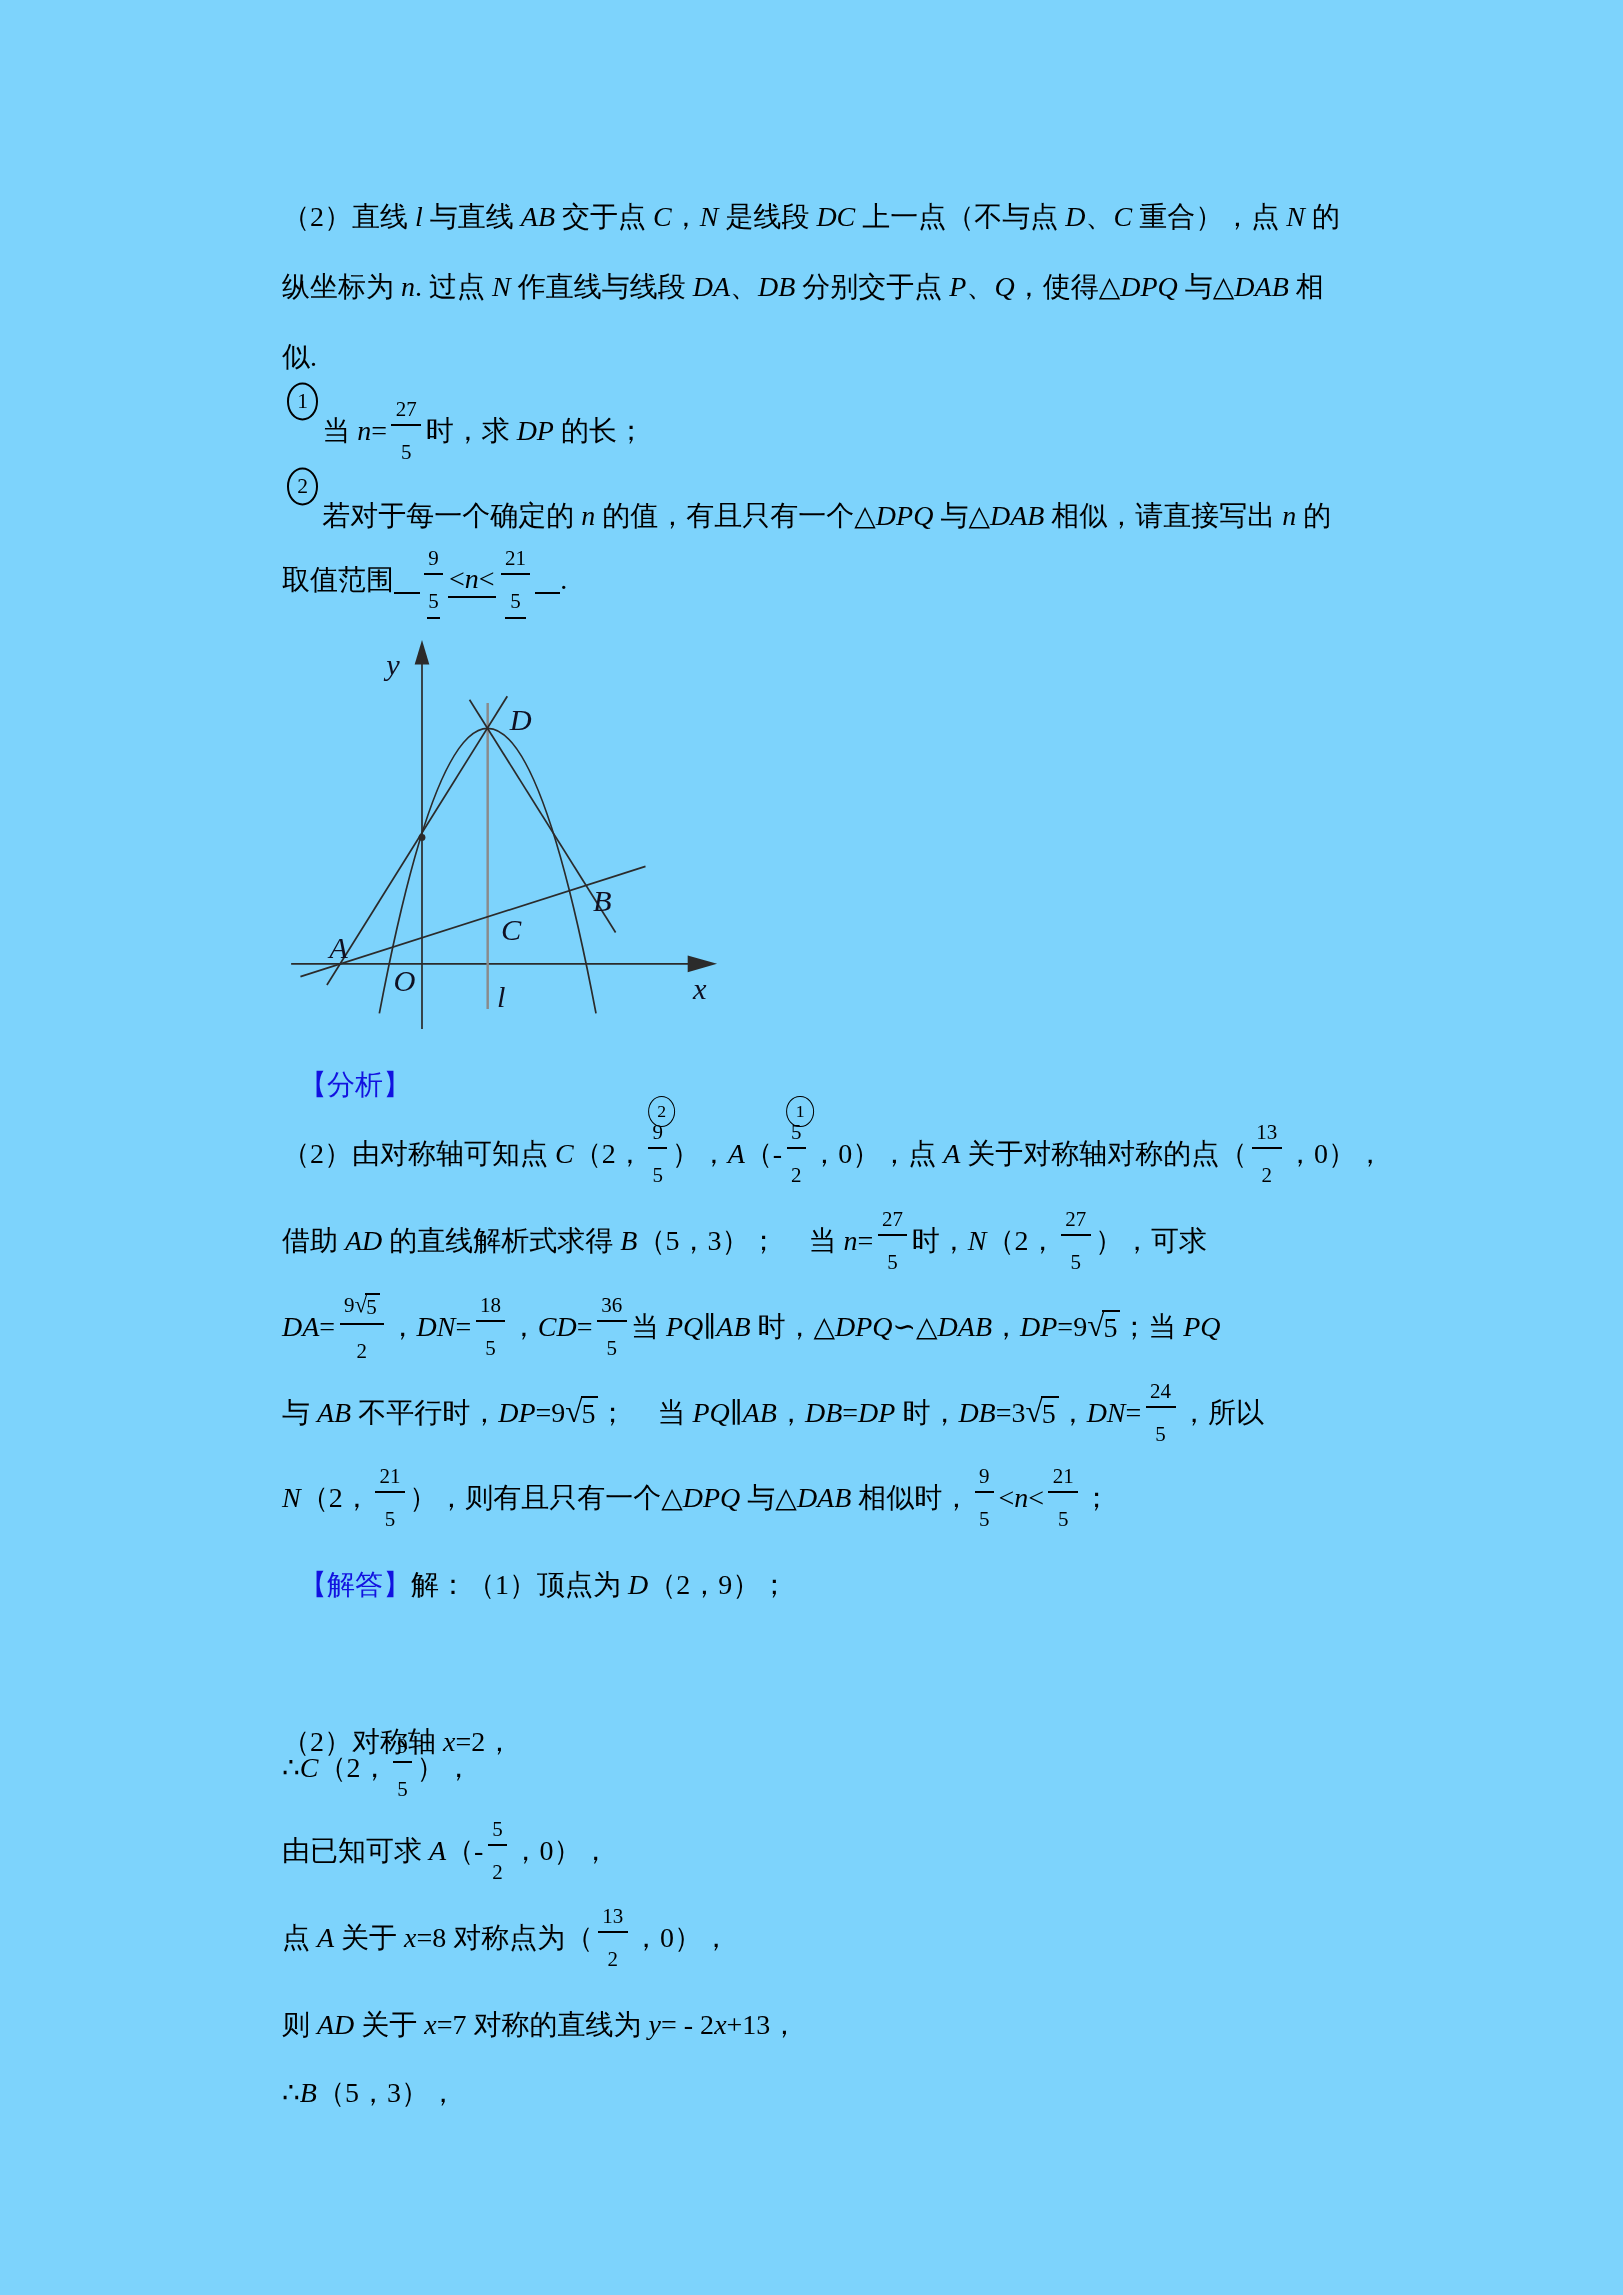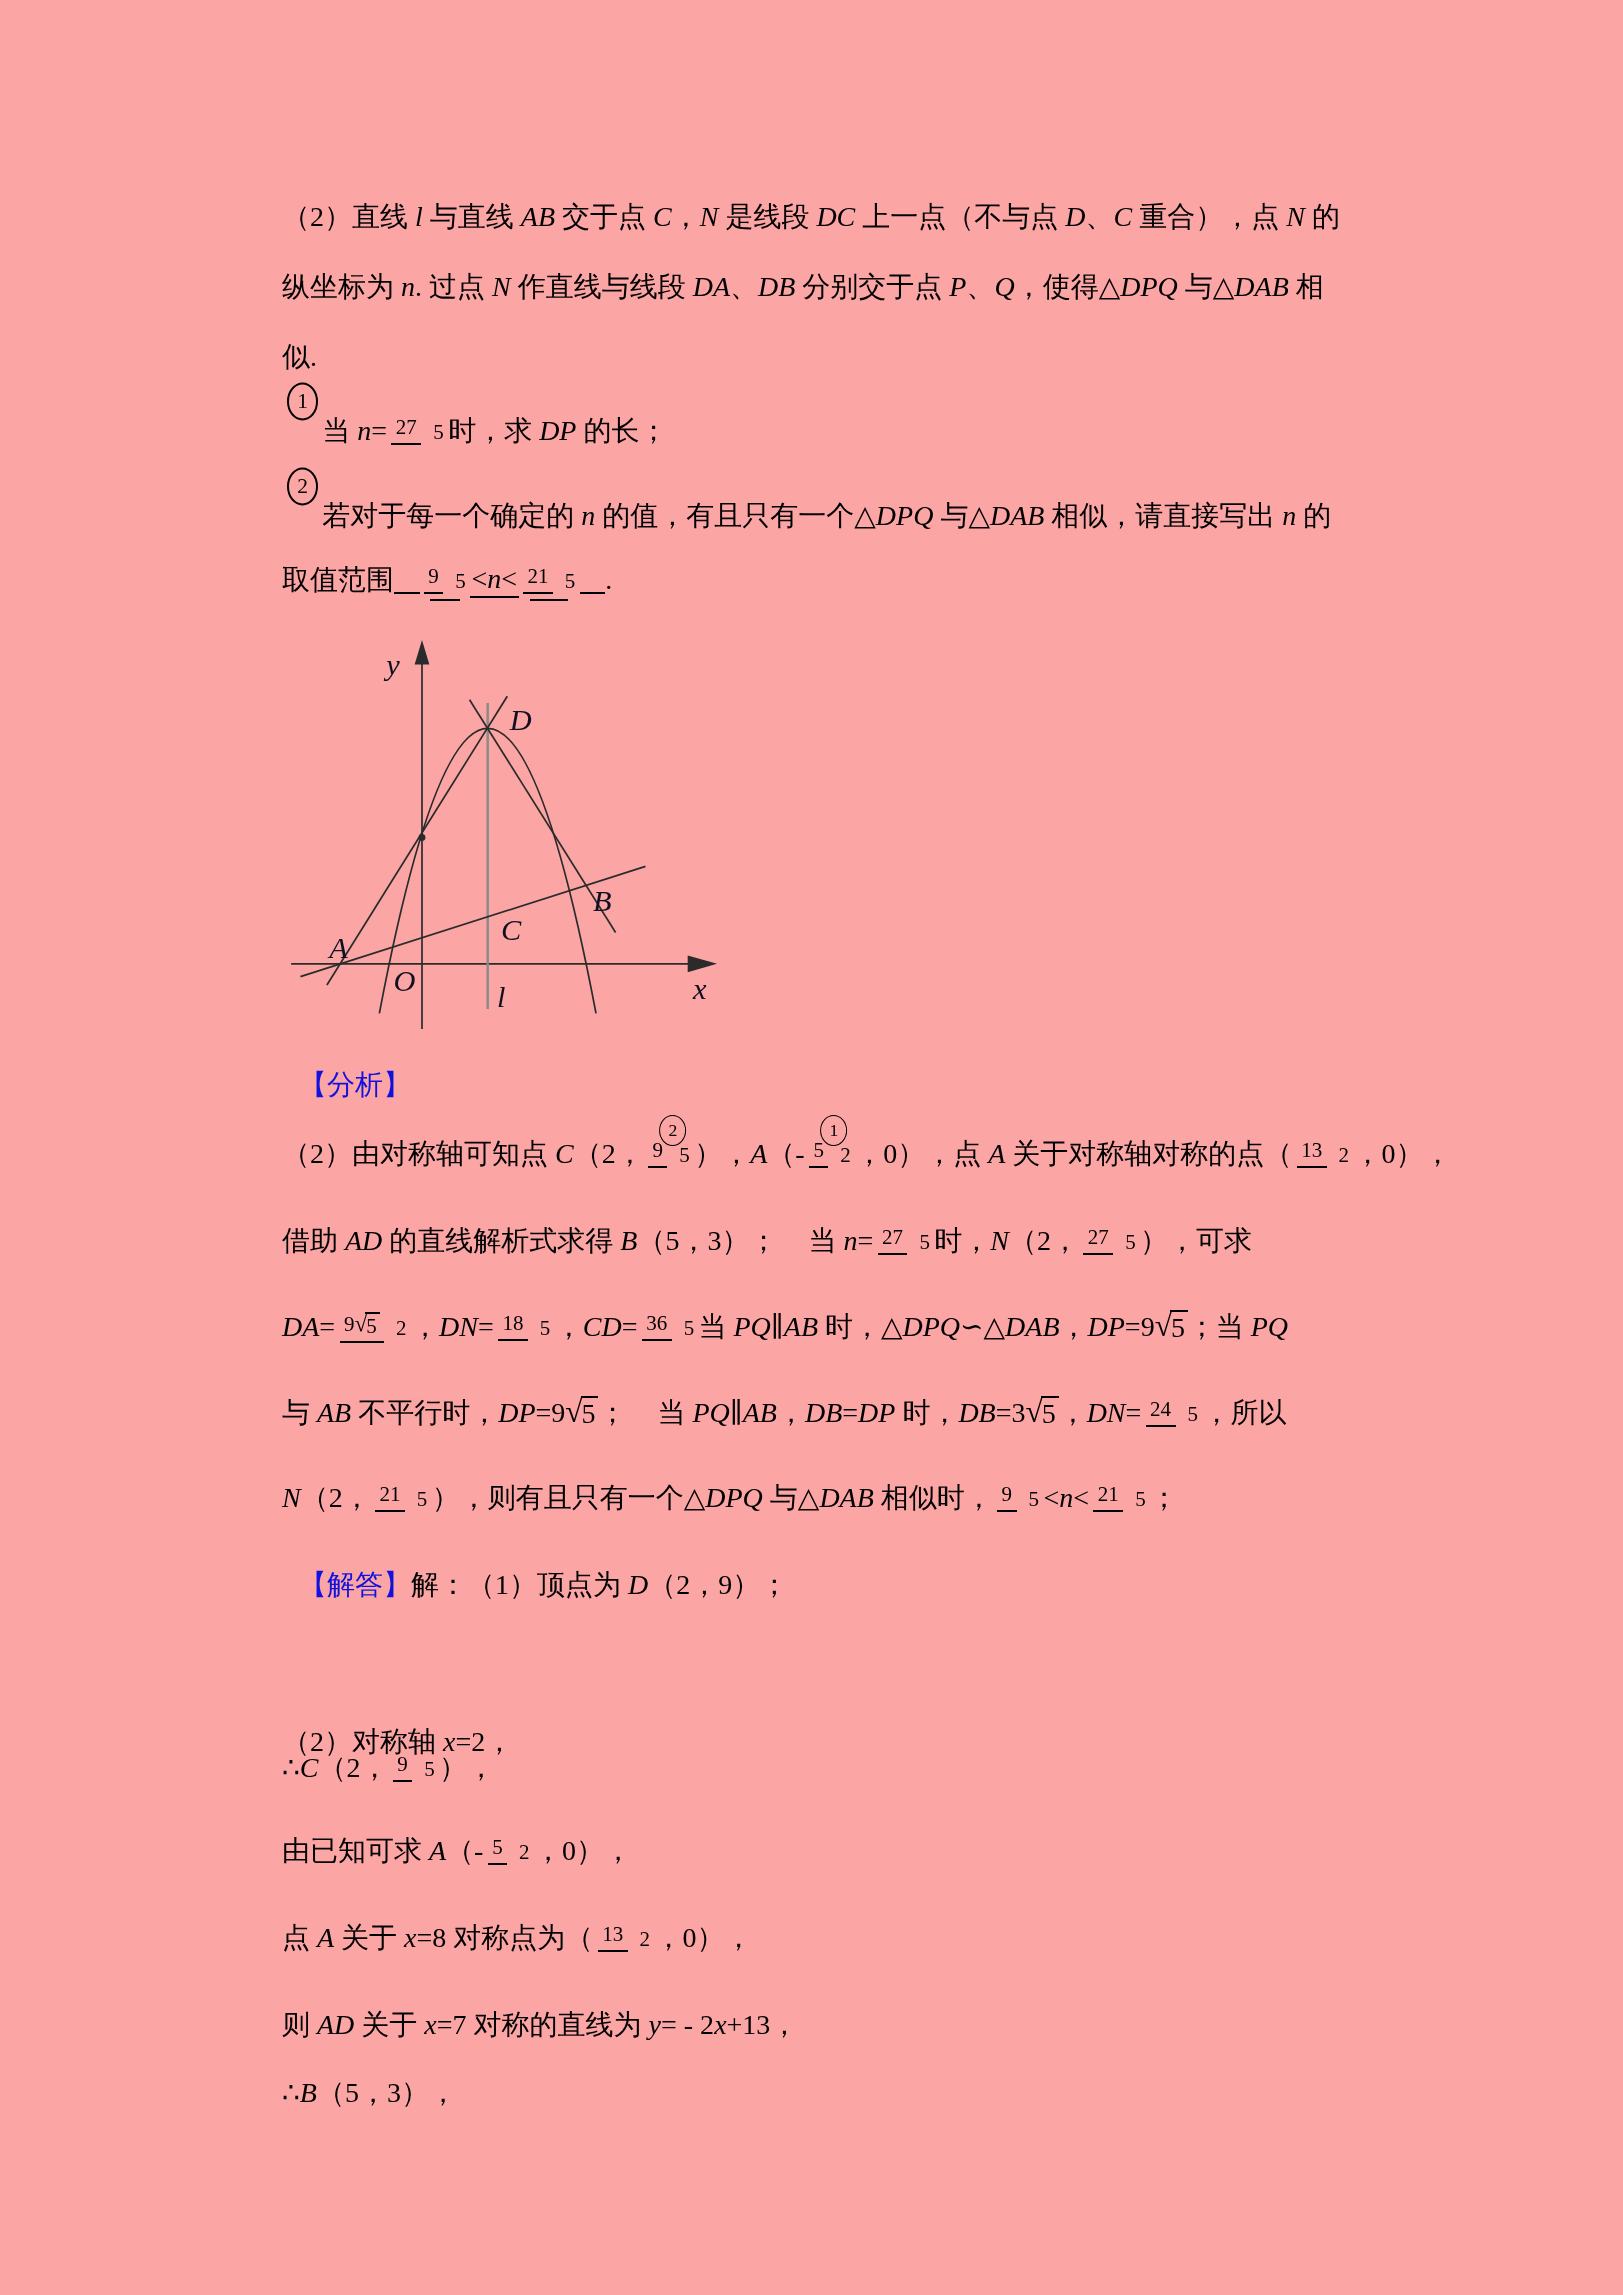--- a/index.html
+++ b/index.html
@@ -1,37 +1,37 @@
 <!DOCTYPE html>
 <html style="--tag: #1212e0; --figlabel: #101022;font-size:7.9px"><head>
 <meta charset="utf-8">
 <style>
   html,body{margin:0;padding:0;background:#e8e8e8;}
   .page{
-    position:relative;width:1623px;height:2295px;background:#fca5a5;overflow:hidden;
+    position:relative;width:1623px;height:2295px;background:#7dd3fc;overflow:hidden;
     font-family:"Liberation Serif","DejaVu Serif",serif;color:#000;
   }
   .line{
     position:absolute;left:282px;height:98px;display:flex;align-items:center;
     font-size:28px;white-space:pre;
   }
   .t,.mi,.tag{line-height:1.25;}
   .mi{font-style:italic;font-family:"Liberation Serif","DejaVu Serif",serif;}
   .tag{color:var(--tag,#1212e0);margin-left:17px;}
   .sp{display:inline-block;width:31px;}
   
   .circ{
     width:27.5px;height:34px;border:2px solid #000;border-radius:50%;
     display:inline-flex;align-items:center;justify-content:center;
     font-size:21.6px;line-height:1;margin:0 3.9px 0 4.9px;transform:translateY(-28.5px);
     flex:none;
   }
   
   .frac{
-    display:inline-flex;align-items:center;
+    display:inline-flex;flex-direction:column;align-items:center;
     font-size:21px;margin:0 4.4px;position:relative;flex:none;gap:12px;
   }
   .frac .num{line-height:1;padding:2px 4.4px 4.4px;border-bottom:2px solid #000;display:inline-flex;align-items:flex-end;}
   .frac .den{line-height:1;padding-top:4.4px;}
   .fu::after{content:"";position:absolute;left:14%;width:72%;height:2px;background:#000;bottom:-6.9px;}
   
   .annot{
     position:absolute;width:25.5px;height:29.4px;border:1.5px solid #000;border-radius:50%;
     left:50%;top:-23.6px;transform:translateX(-36%);
     display:flex;align-items:center;justify-content:center;font-size:17.7px;line-height:1;

